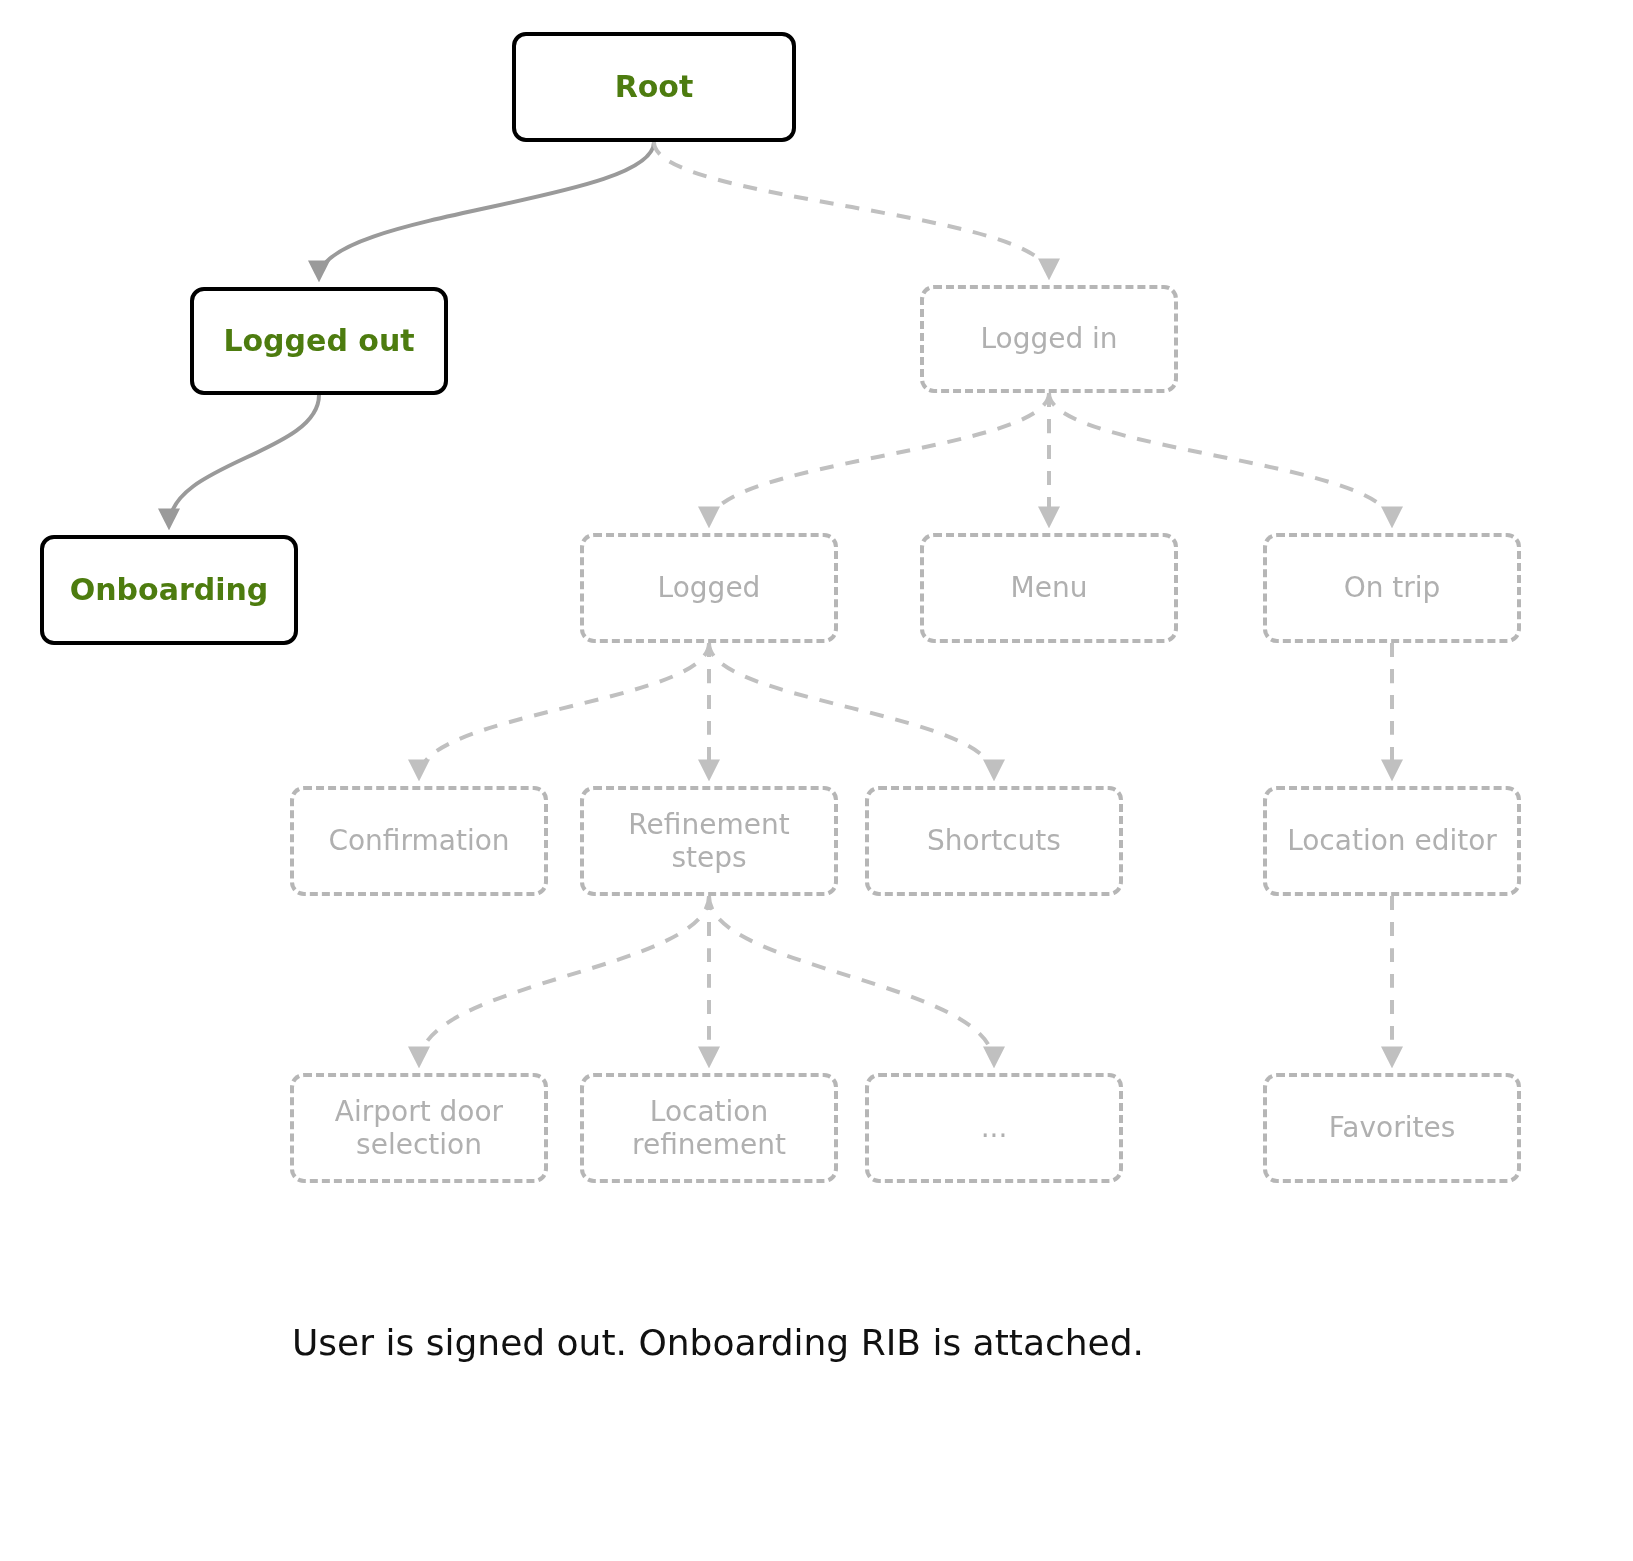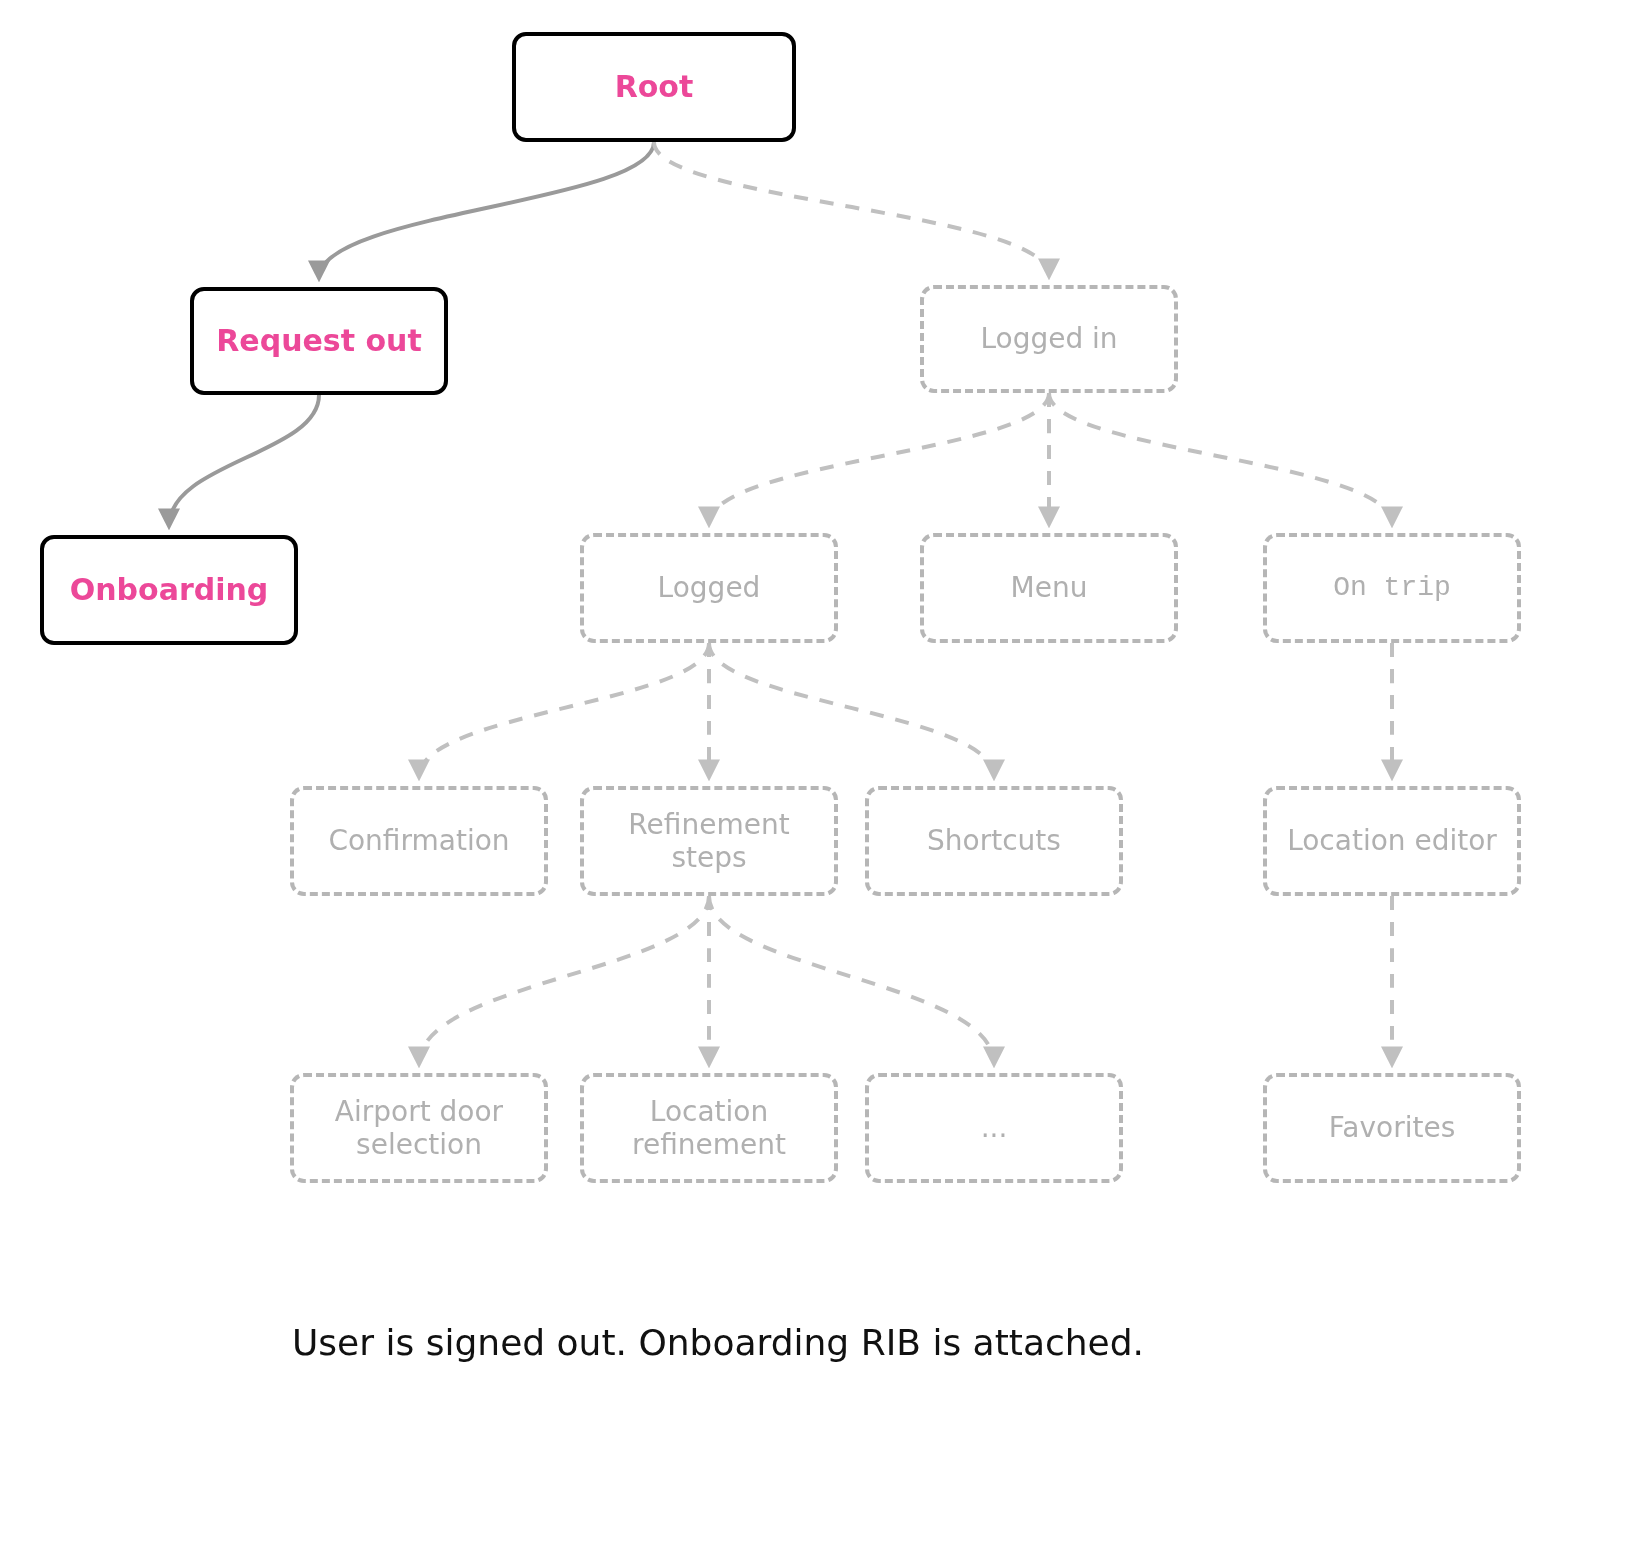--- a/index.html
+++ b/index.html
@@ -33,21 +33,21 @@
     display: flex;
     align-items: center;
     justify-content: center;
     text-align: center;
     line-height: 1.18;
     border-radius: 14px;
     background: transparent;
   }
   .node.active {
     border: 4px solid #000000;
-    color: #ec4899;
+    color: #4d7c0f;
     font-weight: 700;
     font-size: 30px;
   }
   .node.inactive {
     border: 4px dashed #b6b6b6;
     color: #b0b0b0;
     font-weight: 400;
     font-size: 28px;
   }
   .node .label { display: block; padding: 0 6px; }
@@ -110,35 +110,35 @@
       <path d="M 709 896 C 709 970.34, 709 980.96, 709 1064" stroke="#c0c0c0" stroke-width="4" fill="none" stroke-linecap="butt" stroke-dasharray="14 12" marker-end="url(#arrow-inactive)"></path>
       <path d="M 709 896 C 709 970.34, 994 980.96, 994 1064" stroke="#c0c0c0" stroke-width="4" fill="none" stroke-linecap="butt" stroke-dasharray="14 12" marker-end="url(#arrow-inactive)"></path>
       <path d="M 1392 896 C 1392 970.34, 1392 980.96, 1392 1064" stroke="#c0c0c0" stroke-width="4" fill="none" stroke-linecap="butt" stroke-dasharray="14 12" marker-end="url(#arrow-inactive)"></path>
     </svg>
 
   <div id="nodes">
       <div class="node active" style="left: 512px; top: 32px; width: 284px; height: 110px;">
         <span class="label">Root</span>
       </div>
       <div class="node active" style="left: 190px; top: 287px; width: 258px; height: 108px;">
-        <span class="label">Request out</span>
+        <span class="label">Logged out</span>
       </div>
       <div class="node inactive" style="left: 920px; top: 285px; width: 258px; height: 108px;">
         <span class="label">Logged in</span>
       </div>
       <div class="node active" style="left: 40px; top: 535px; width: 258px; height: 110px;">
         <span class="label">Onboarding</span>
       </div>
       <div class="node inactive" style="left: 580px; top: 533px; width: 258px; height: 110px;">
         <span class="label">Logged</span>
       </div>
       <div class="node inactive" style="left: 920px; top: 533px; width: 258px; height: 110px;">
         <span class="label">Menu</span>
       </div>
-      <div class="node inactive" style="left: 1263px; top: 533px; width: 258px; height: 110px; font-family: Liberation Mono, monospace;">
+      <div class="node inactive" style="left: 1263px; top: 533px; width: 258px; height: 110px;">
         <span class="label">On trip</span>
       </div>
       <div class="node inactive" style="left: 290px; top: 786px; width: 258px; height: 110px;">
         <span class="label">Confirmation</span>
       </div>
       <div class="node inactive" style="left: 580px; top: 786px; width: 258px; height: 110px;">
         <span class="label">Refinement steps</span>
       </div>
       <div class="node inactive" style="left: 865px; top: 786px; width: 258px; height: 110px;">
         <span class="label">Shortcuts</span>

